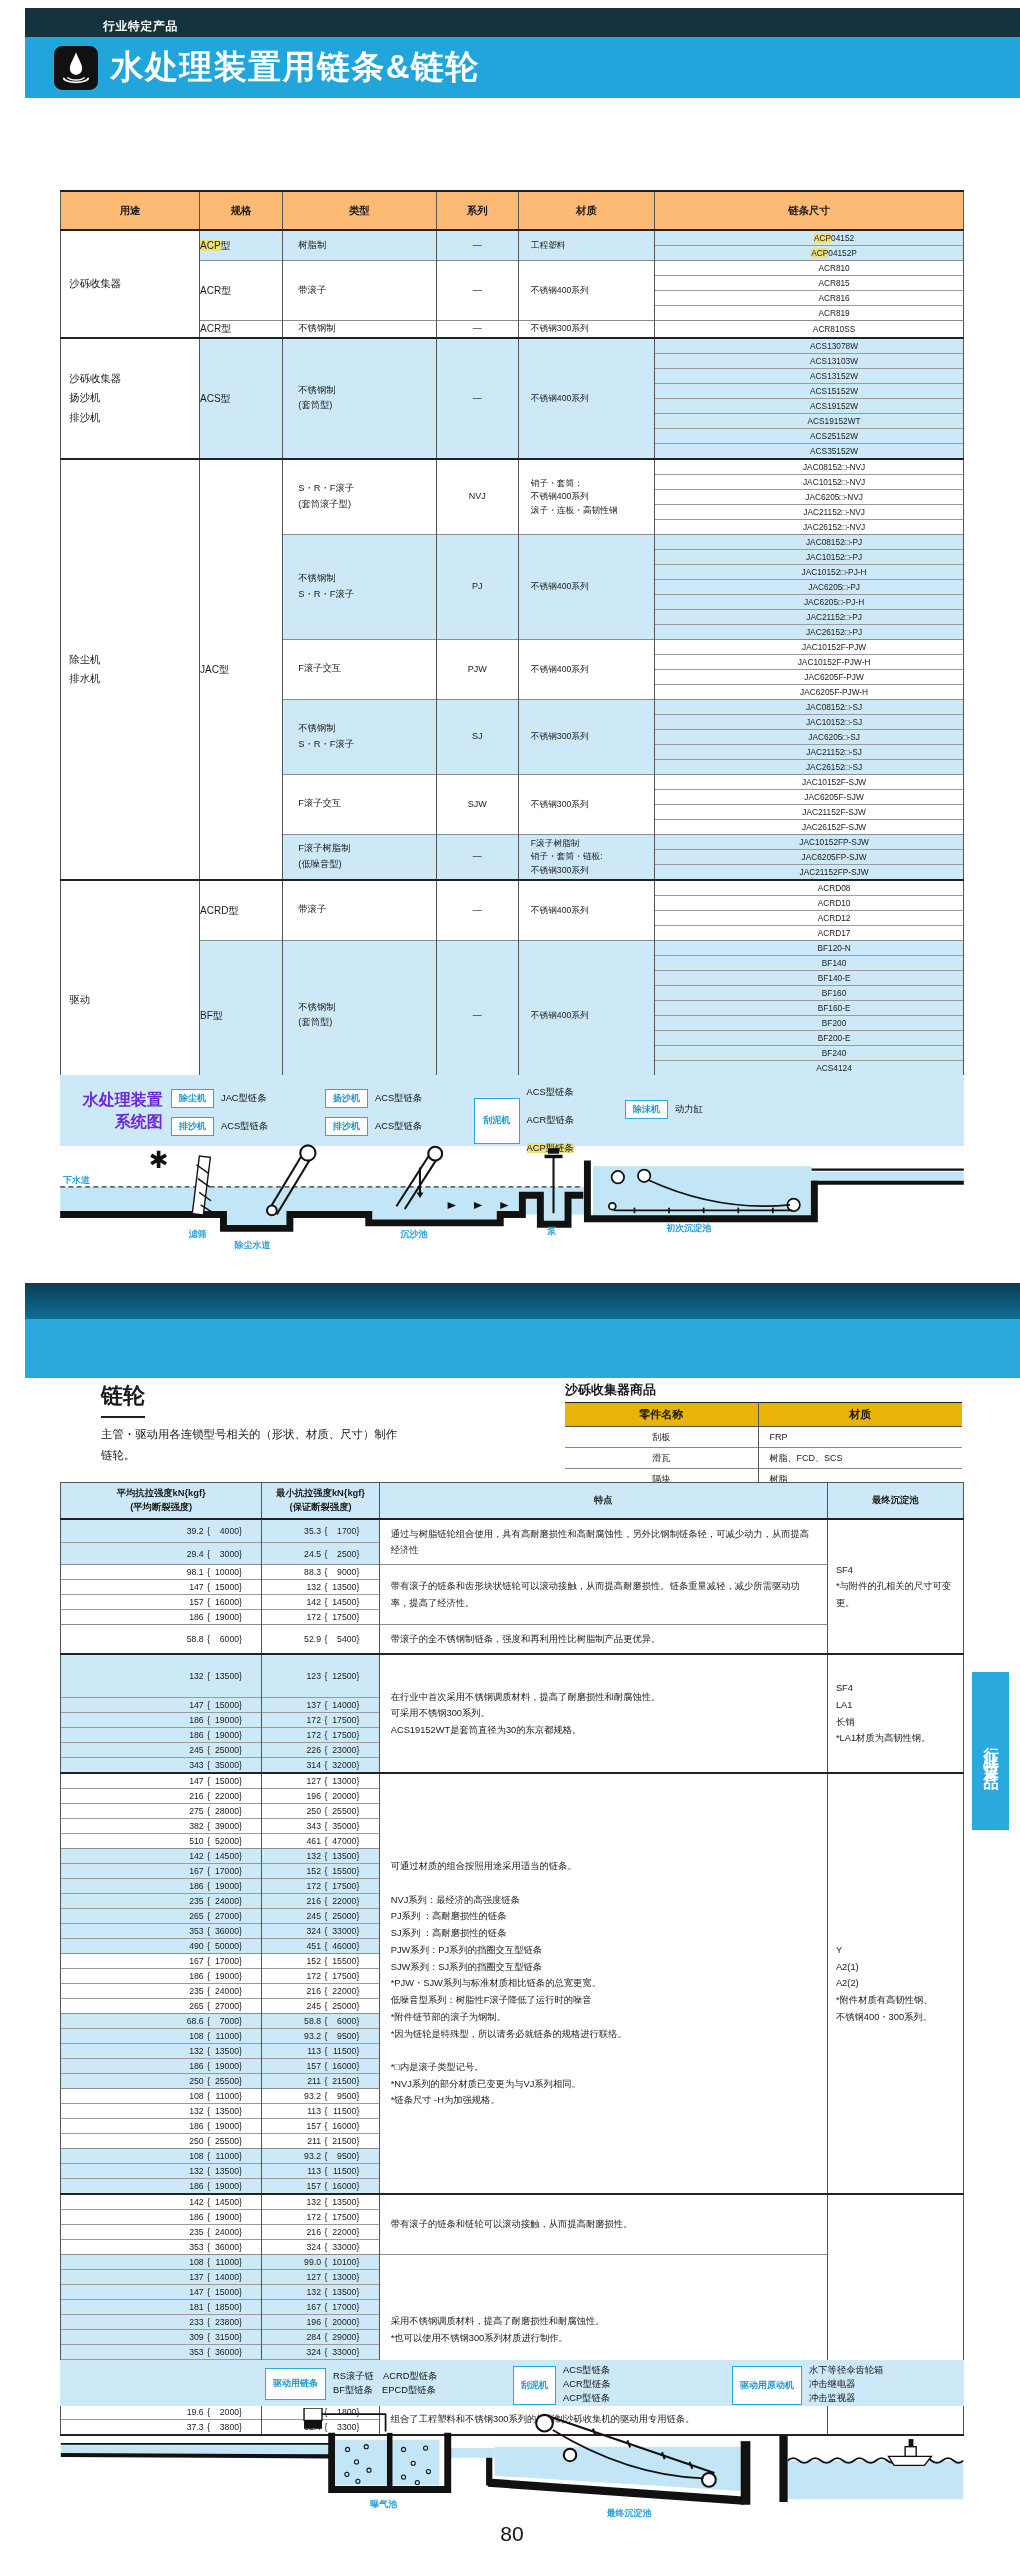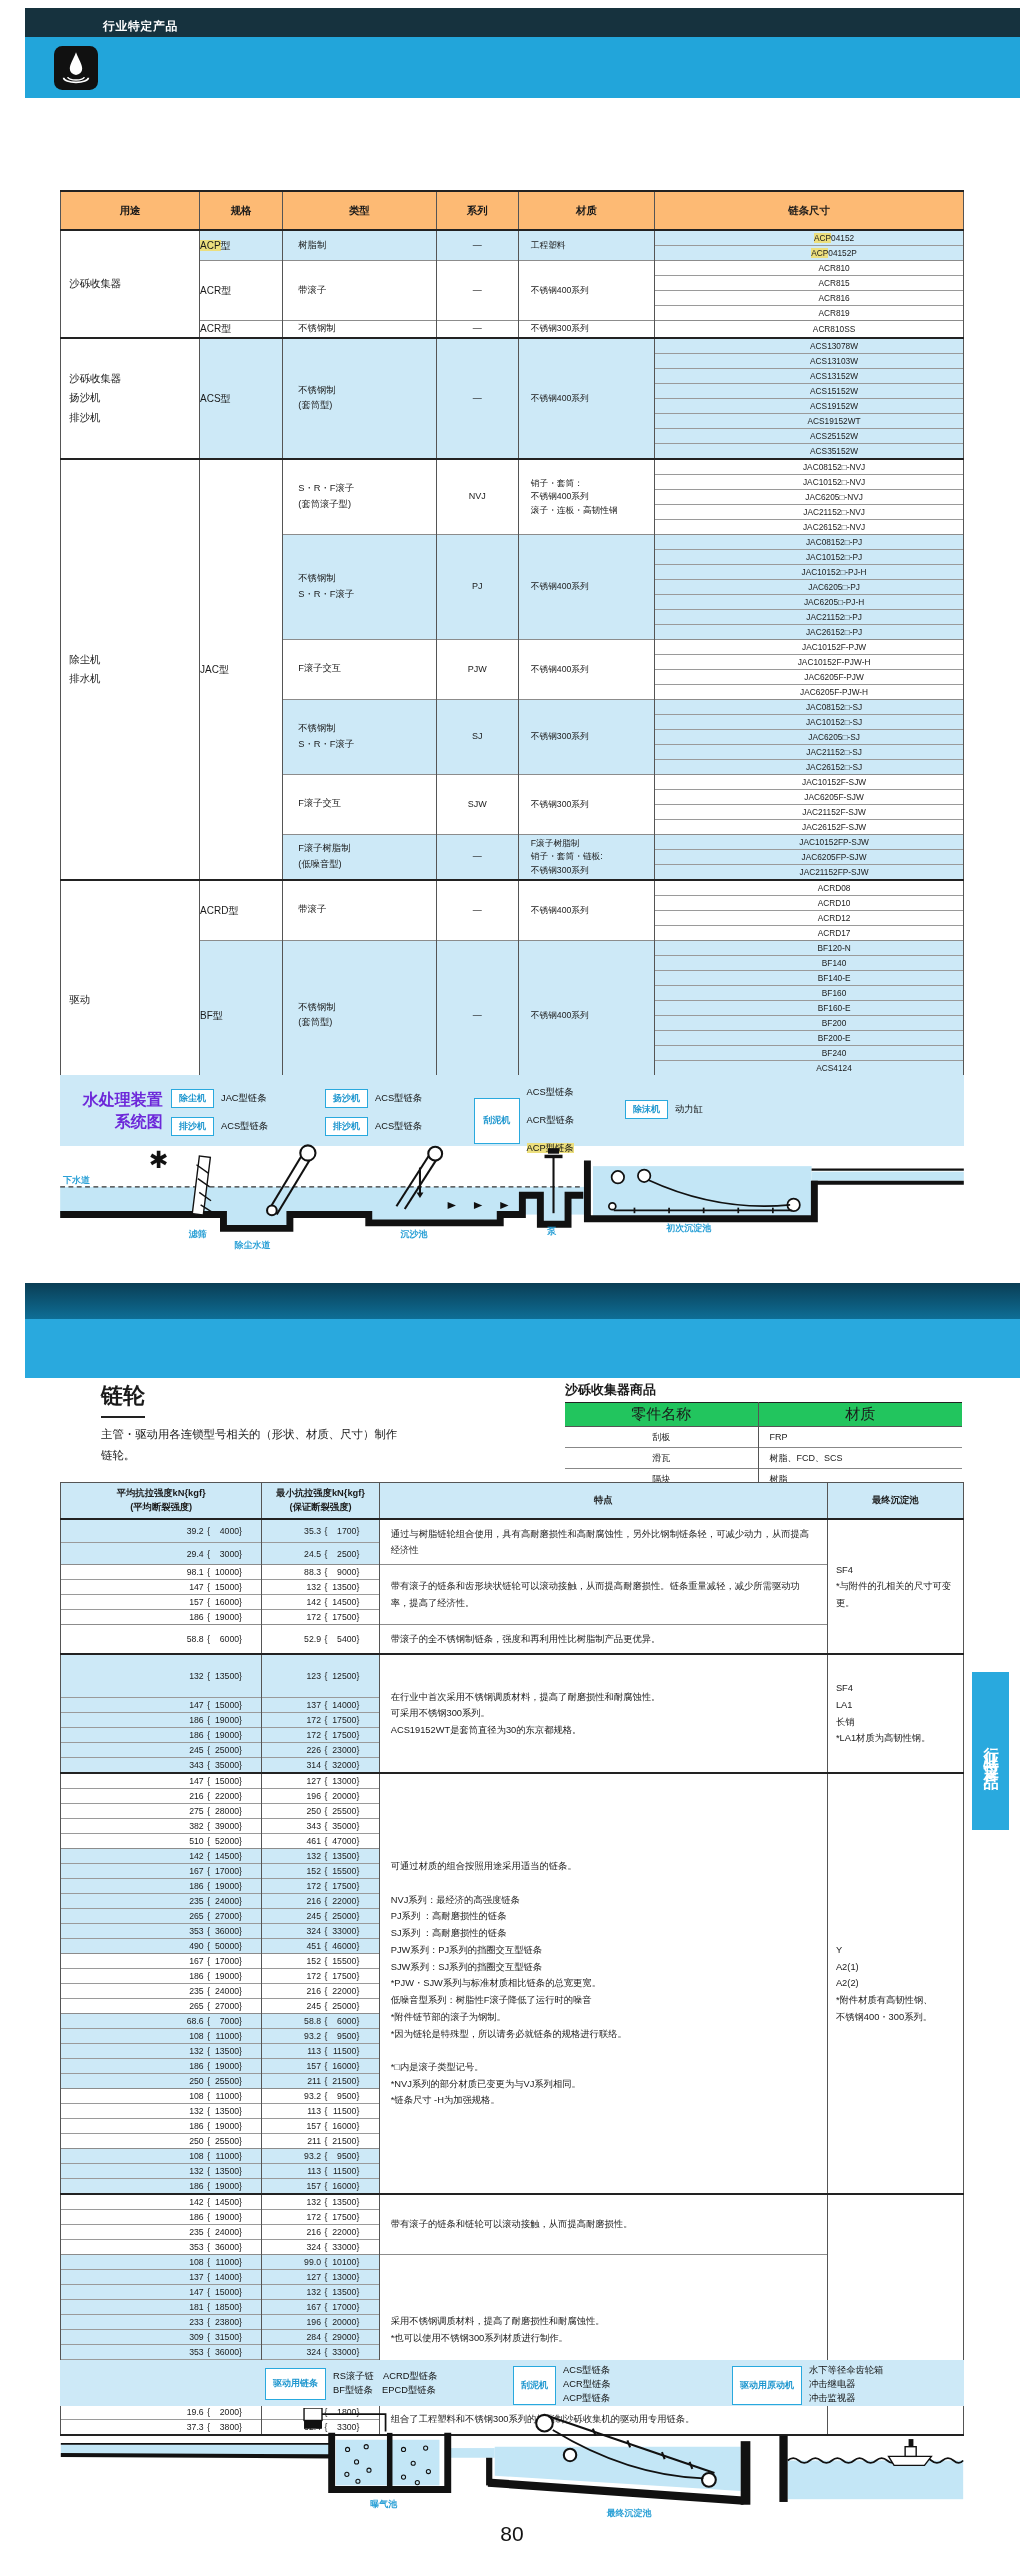--- a/index.html
+++ b/index.html
@@ -55,21 +55,21 @@
             writing-mode:vertical-rl;display:flex;align-items:center;justify-content:center;
             font-size:15.2px;font-weight:bold;letter-spacing:5.5px}
 
   
   .sp-head{position:absolute;left:101px;top:1381px;font-size:22px;font-weight:bold;
            border-bottom:2.1px solid #222;padding-bottom:4.8px}
   .sp-desc{position:absolute;left:101px;top:1424px;width:429px;font-size:11.4px;line-height:1.85;white-space:pre-line}
   .parts-title{position:absolute;left:565px;top:1381px;font-size:13px;font-weight:bold}
   table.pt{position:absolute;left:565px;top:1402px;width:397px;border-collapse:collapse;table-layout:fixed;
            border-top:1.4px solid #222;border-bottom:1.4px solid #222}
-  .pt th{background:#22c55e;height:21px;font-size:15px;font-weight:normal;border-bottom:0.7px solid #555}
+  .pt th{background:#eab308;height:21px;font-size:11px;font-weight:bold;border-bottom:0.7px solid #555}
   .pt td{height:18px;font-size:9px;border-top:0.7px solid #888}
   .pt th:first-child,.pt td:first-child{border-right:0.7px solid #555;width:48%}
   .pt td.pc{text-align:center}
   .pt td.pm{padding-left:11px}
 
   
   table.st{position:absolute;left:60px;top:1482px;width:904px;border-collapse:collapse;table-layout:fixed;
            border-top:1.4px solid #222;border-bottom:2.1px solid #222}
   .st th{background:#cde9f7;height:33px;font-size:9.3px;font-weight:bold;white-space:pre-line;line-height:1.4;
          border-bottom:2.1px solid #222;border-left:0.7px solid #555;border-right:0.7px solid #555;border-top:0.7px solid #555}
@@ -101,20 +101,21 @@
 </div>
 <div class="hdr-main">
   <span class="logo">
     <svg viewBox="0 0 64 64" width="44" height="44">
       <rect width="64" height="64" rx="12" fill="#111"></rect>
       <path d="M32 9 C36 20 41 26 41 33 a9 9 0 0 1 -18 0 C23 26 28 20 32 9 Z" fill="#fff"></path>
       <path d="M14 46 a18 7 0 0 0 36 0" fill="none" stroke="#fff" stroke-width="2.5"></path>
       <path d="M20 45 a12 4.5 0 0 0 24 0" fill="none" stroke="#fff" stroke-width="2"></path>
     </svg>
   </span>
+  <h1>水处理装置用链条&amp;链轮</h1>
 </div>
 
 <table class="ct">
     <colgroup>
       <col style="width:15.4%">
       <col style="width:9.2%">
       <col style="width:17%">
       <col style="width:9.1%">
       <col style="width:15.1%">
       <col style="width:34.2%">

